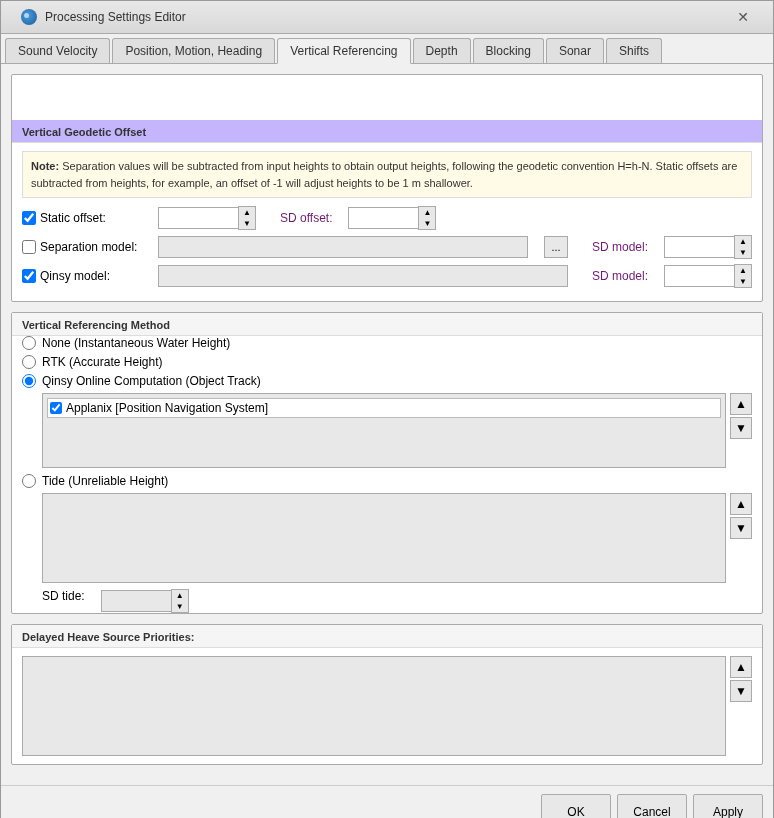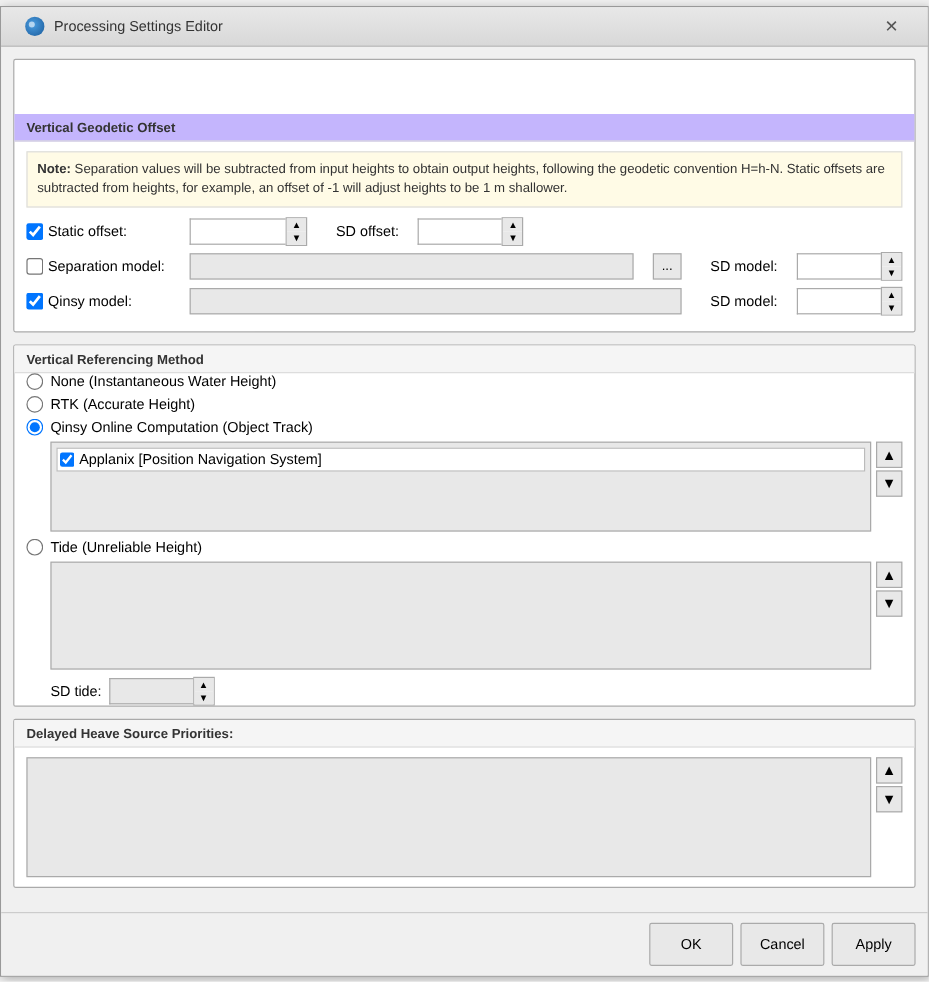--- a/index.html
+++ b/index.html
@@ -172,21 +172,21 @@
       border: none;
       cursor: pointer;
       font-size: 8px;
       display: flex;
       align-items: center;
       justify-content: center;
       padding: 0;
     }
     .sd-label {
       font-size: 12px;
-      color: #000000;
+      color: #701a75;
       margin-left: 8px;
       white-space: nowrap;
     }
     .browse-btn {
       width: 24px;
       height: 22px;
       border: 1px solid #aaa;
       background: #e8e8e8;
       cursor: pointer;
       font-size: 11px;
@@ -261,22 +261,21 @@
       background: #e8e8e8;
       cursor: pointer;
       font-size: 12px;
       display: flex;
       align-items: center;
       justify-content: center;
     }
     .arrow-btn:disabled { opacity: 0.5; cursor: default; }
     .sd-tide-row {
       display: flex;
-      align-items: center;
-      gap: 6px;
+      gap: 16px;
       margin-left: 20px;
       margin-top: 4px;
     }
     .delayed-section {
       border: 1px solid #aaa;
       background: #fff;
       border-radius: 2px;
       margin-bottom: 10px;
     }
     .delayed-label {
@@ -330,20 +329,29 @@
 <div class="window">
 
   <div class="title-bar">
     <div class="title-bar-left">
       <div class="title-bar-icon"></div>
       <span class="title-text">Processing Settings Editor</span>
     </div>
     <button class="close-btn">✕</button>
   </div>
 
+  <div class="tabs">
+    <div class="tab">Sound Velocity</div>
+    <div class="tab">Position, Motion, Heading</div>
+    <div class="tab active">Vertical Referencing</div>
+    <div class="tab">Depth</div>
+    <div class="tab">Blocking</div>
+    <div class="tab">Sonar</div>
+    <div class="tab">Shifts</div>
+  </div>
 
   <div class="content">
 
     <div class="section-box">
       <div class="section-label">Vertical Geodetic Offset</div>
       <div class="section-content">
 
         <div class="note-box">
           <strong>Note:</strong>
           <span>Separation values will be subtracted from input heights to obtain output heights, following the geodetic convention H=h-N. Static offsets are subtracted from heights, for example, an offset of -1 will adjust heights to be 1 m shallower.</span>

